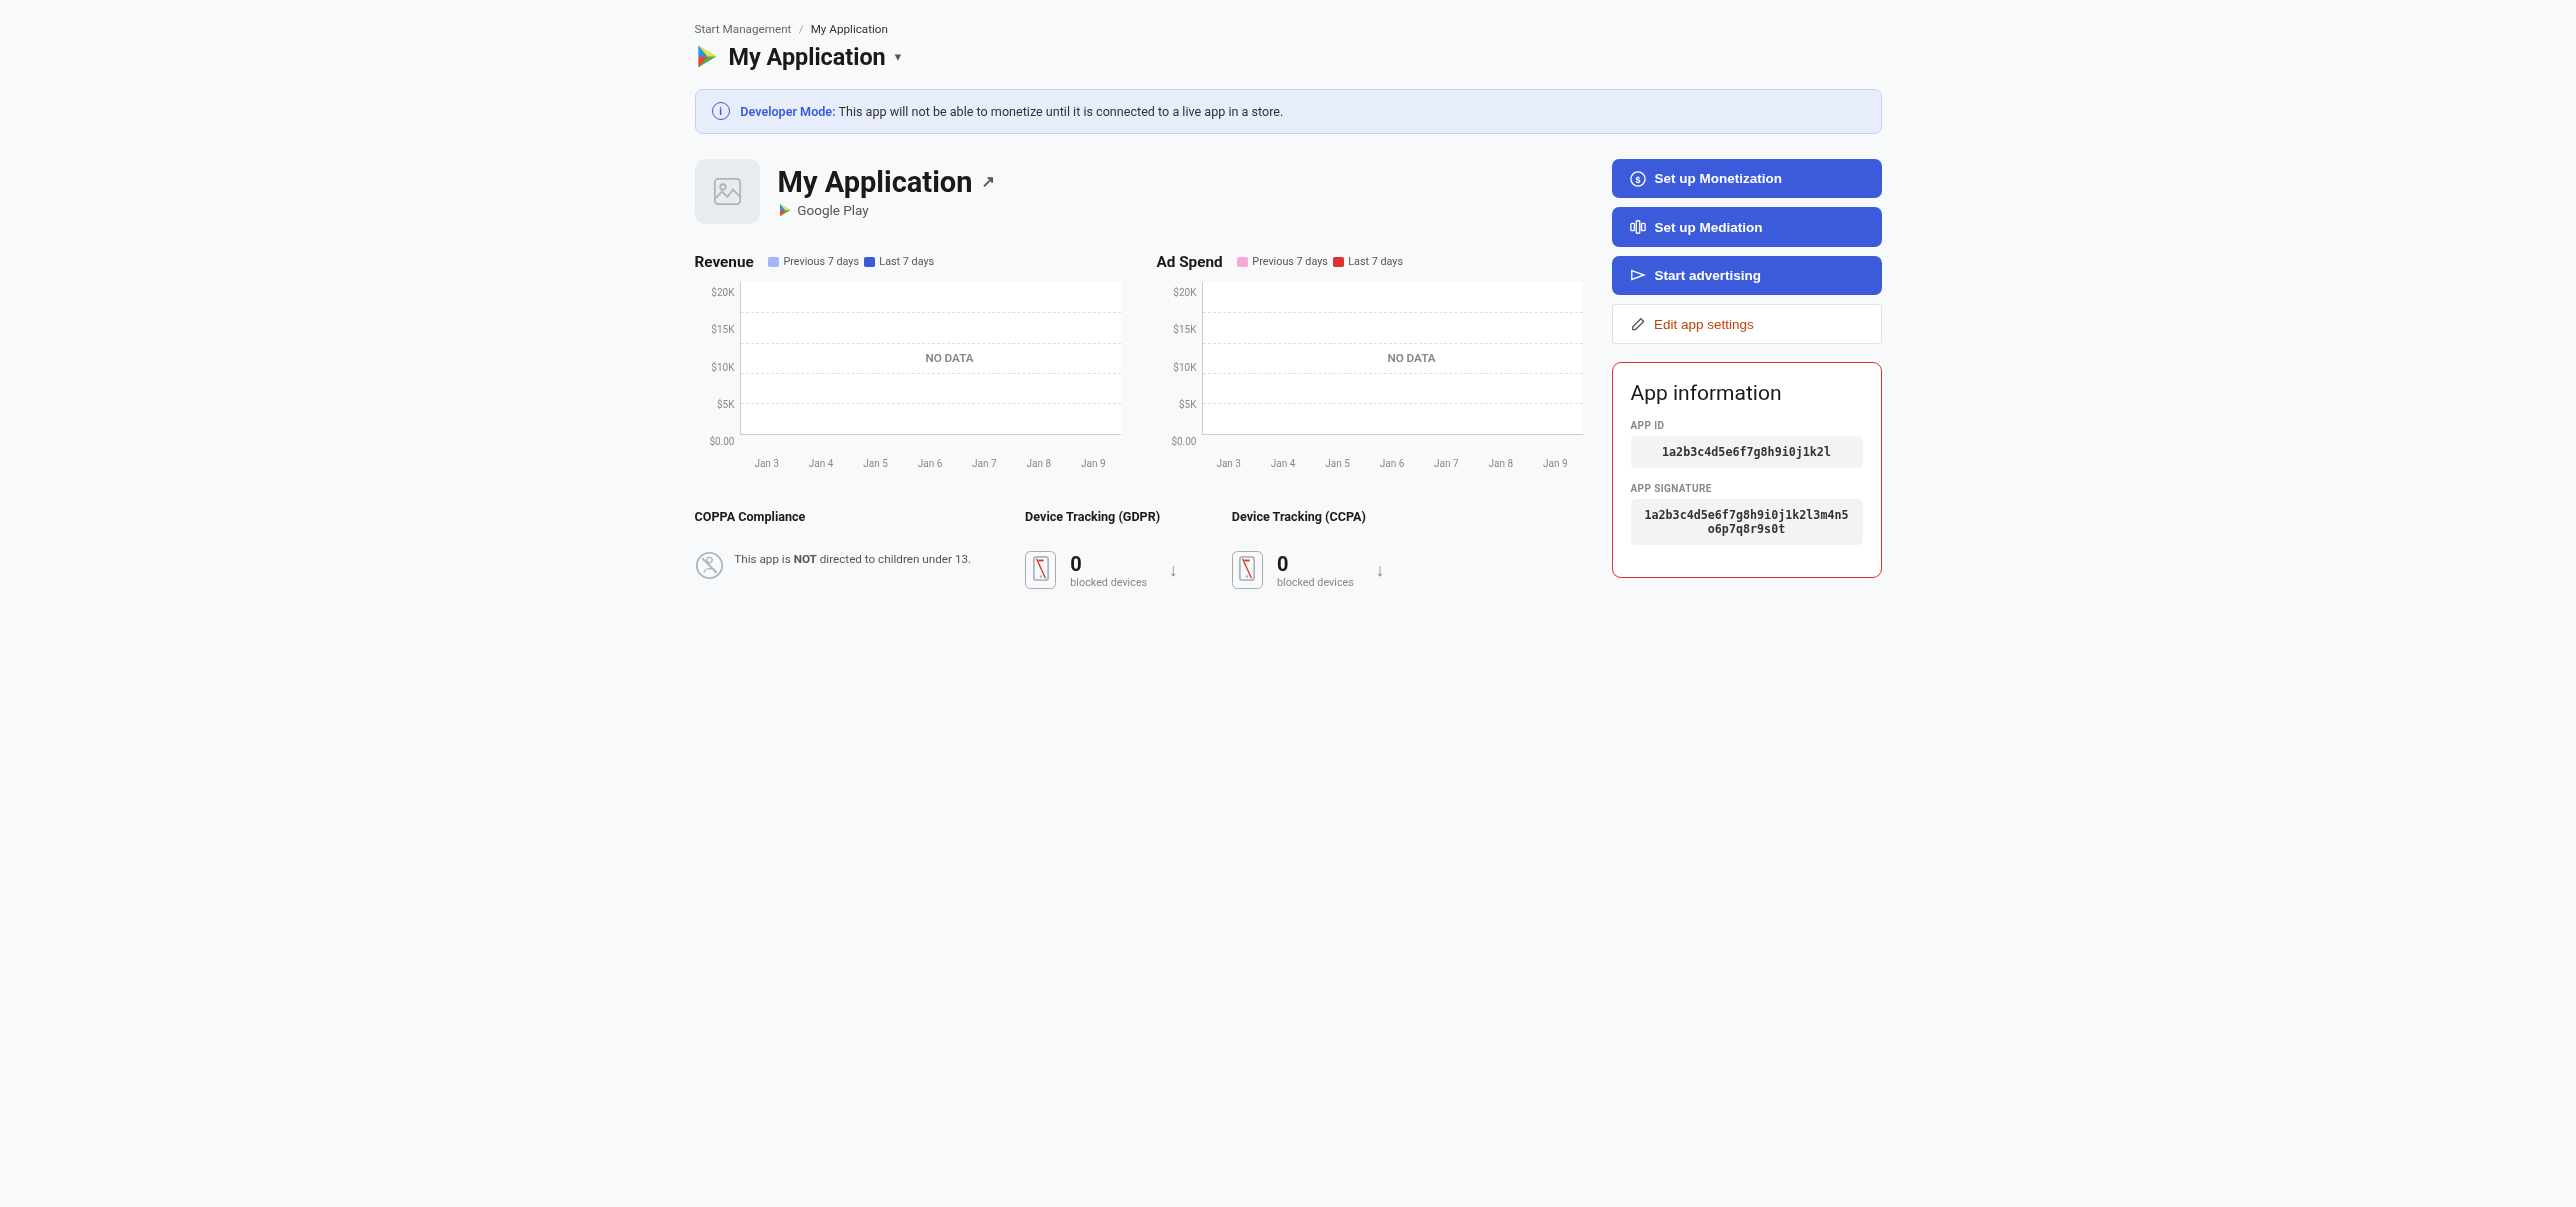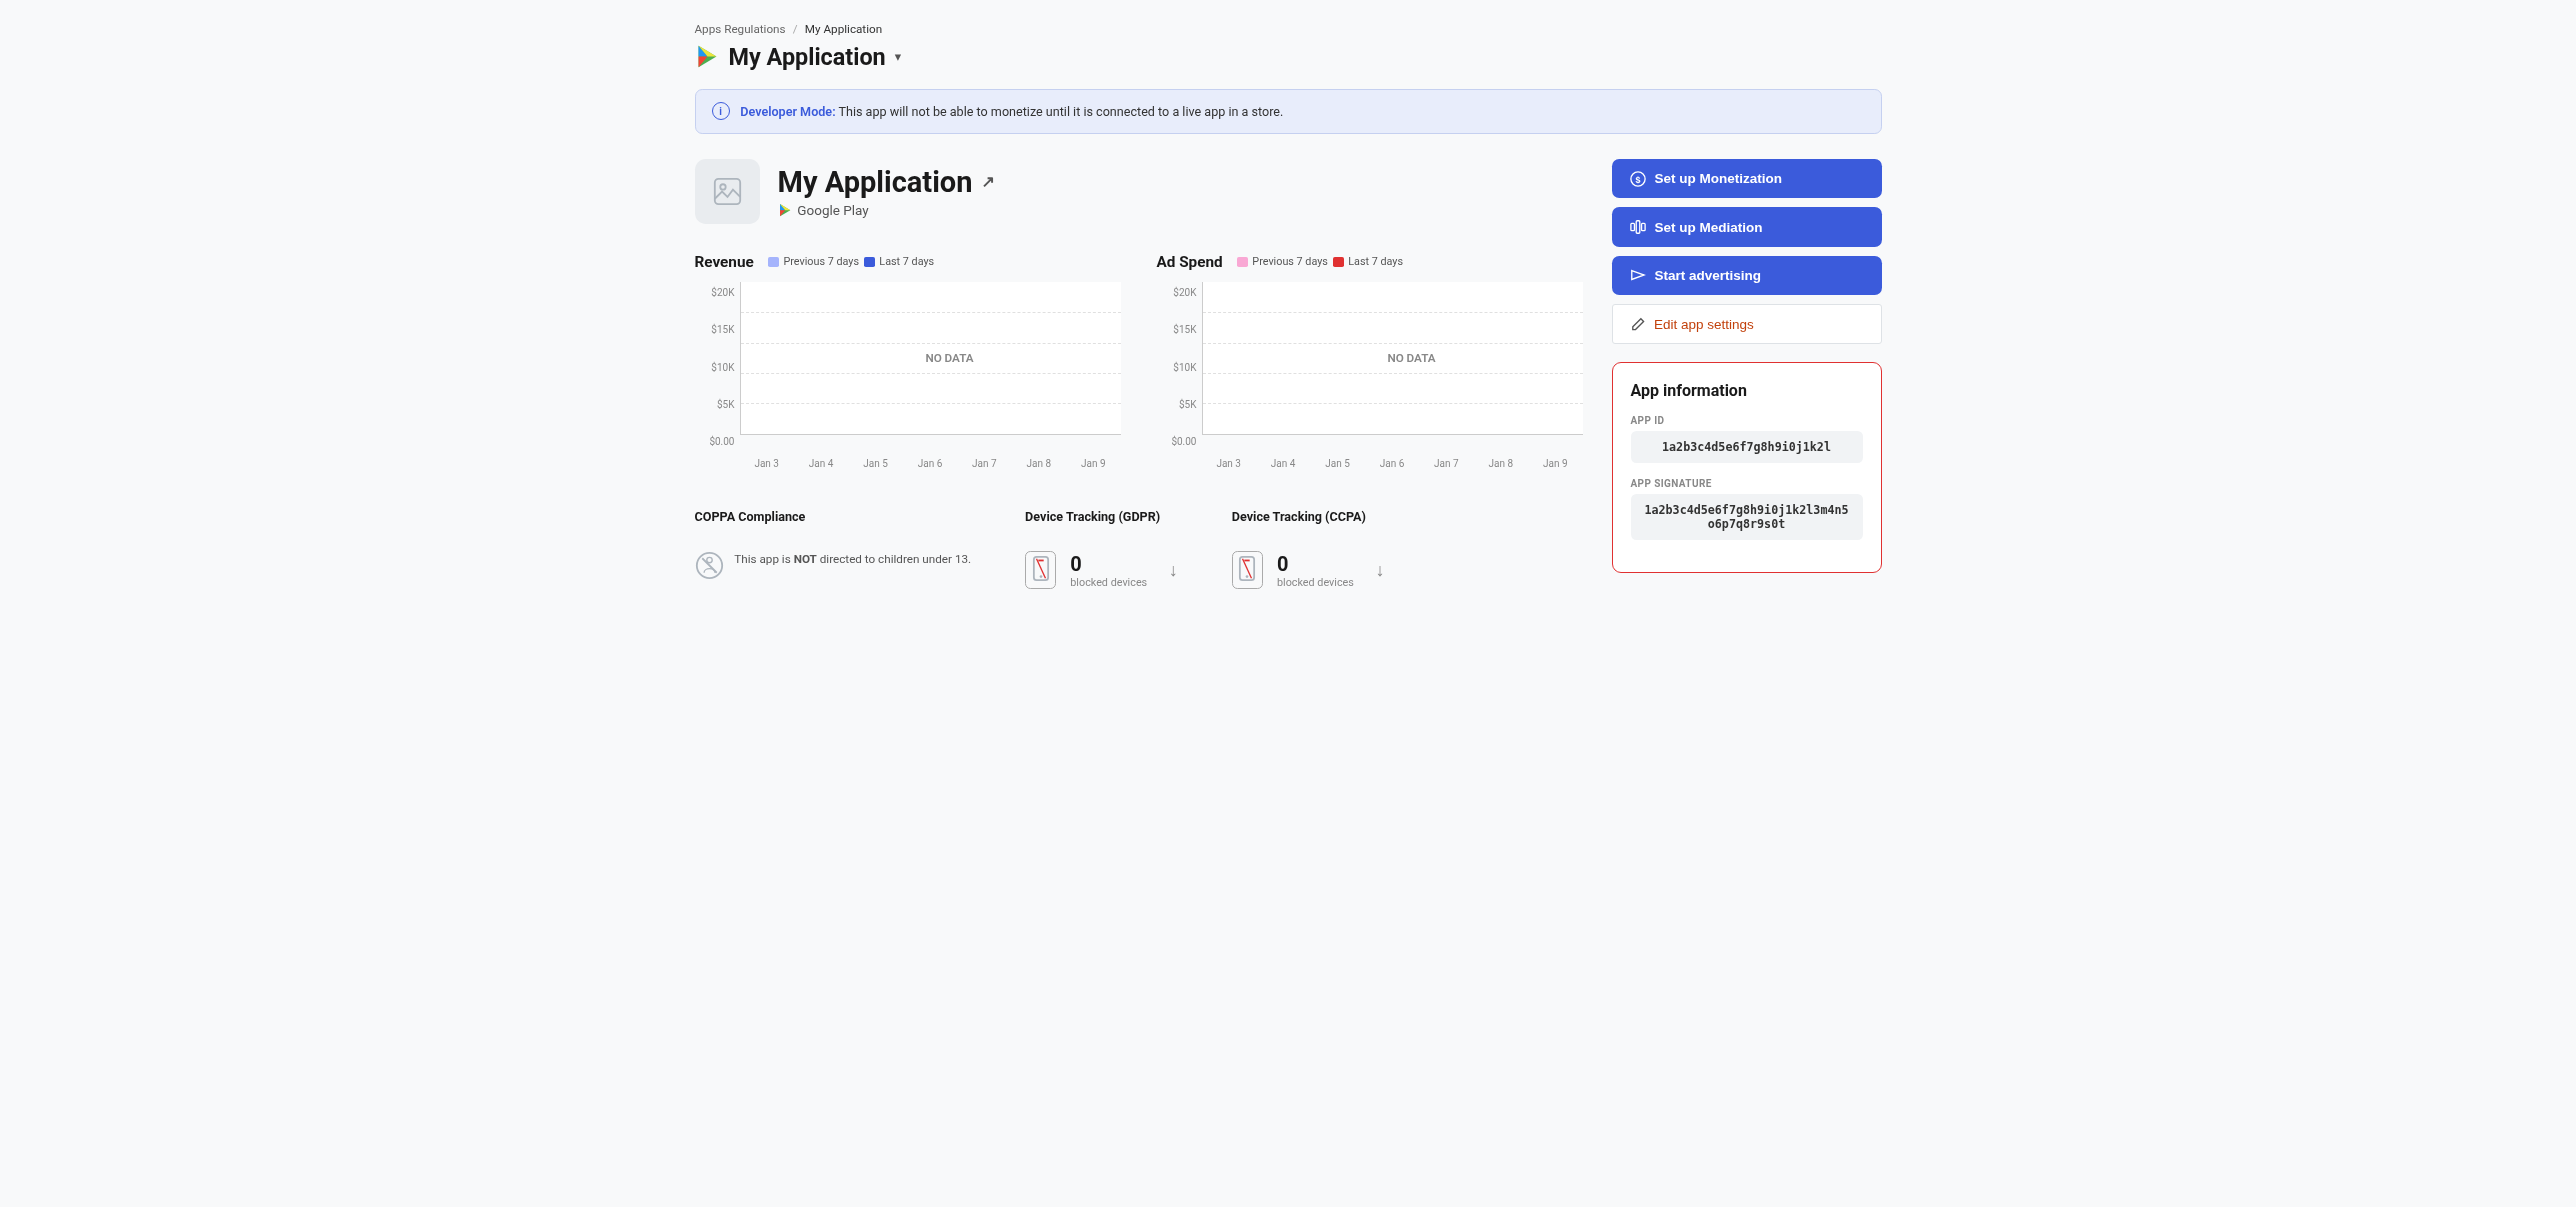--- a/index.html
+++ b/index.html
@@ -240,22 +240,22 @@
       gap: 9px;
       width: 100%;
     }
     .app-info-card {
       border: 1.8px solid #e03131;
       border-radius: 9px;
       padding: 18px;
       background: white;
     }
     .app-info-title {
-      font-size: 16px;
-      font-weight: 700;
+      font-size: 21px;
+      font-weight: 400;
       color: #1a1a1a;
       margin-bottom: 14.4px;
     }
     .info-field-label {
       font-size: 10px;
       font-weight: 700;
       color: #888;
       letter-spacing: 0.4px;
       text-transform: uppercase;
       margin-bottom: 5.4px;
@@ -338,21 +338,21 @@
       cursor: pointer;
       margin-left: 7.2px;
     }
   </style>
 </head>
 <body>
 
 <div class="page-wrapper">
 
   <div class="breadcrumb">
-    <a class="breadcrumb-link">Apps Regulations</a>
+    <a class="breadcrumb-link">Start Management</a>
     <span class="breadcrumb-sep">/</span>
     <span class="breadcrumb-current">My Application</span>
   </div>
 
   <div class="app-title-row">
 
     <svg class="play-icon-title" viewBox="0 0 28 28">
       <polygon points="4,2 24,14 4,26" fill="#4CAF50"></polygon>
       <polygon points="4,2 14,14 4,14" fill="#2196F3"></polygon>
       <polygon points="4,14 14,14 4,26" fill="#F44336"></polygon>

